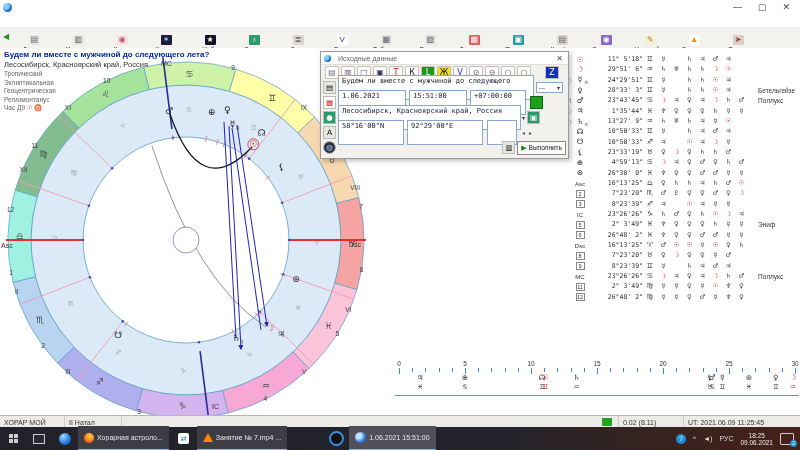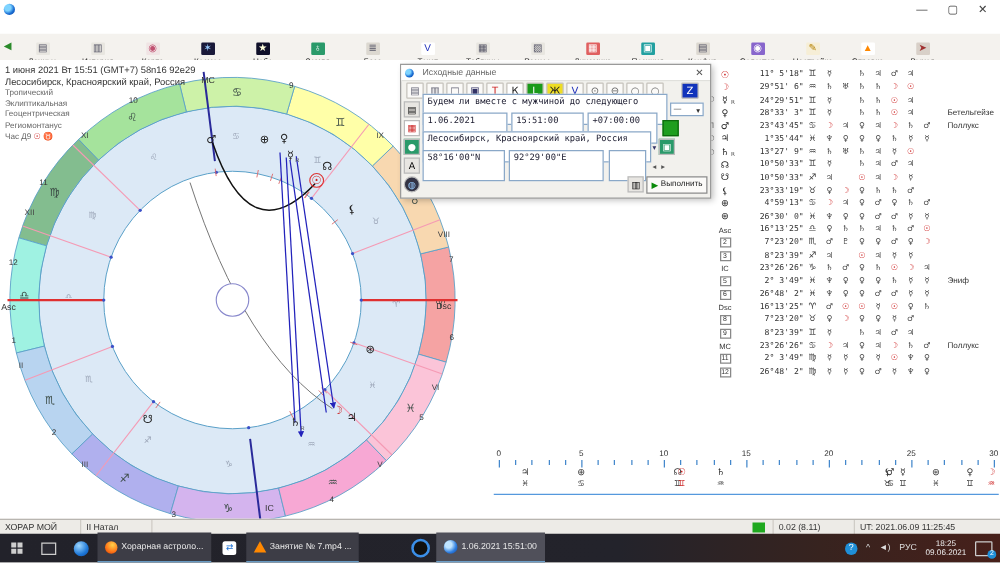--- a/index.html
+++ b/index.html
@@ -143,21 +143,21 @@
       <div class="tbtn"><span class="ti" style="background:#dcd8d0;color:#556">▤</span><span class="tl">Конфиг.</span></div>
       <div class="tbtn"><span class="ti" style="background:#8866cc;color:#fff">◉</span><span class="tl">Селектор</span></div>
       <div class="tbtn"><span class="ti" style="background:#f6eed6;color:#b8860b">✎</span><span class="tl">Настройка</span></div>
       <div class="tbtn"><span class="ti" style="background:#ffffff;color:#ff8800">▲</span><span class="tl">Справка</span></div>
       <div class="tbtn"><span class="ti" style="background:#d8d0c8;color:#a03030">➤</span><span class="tl">Выход</span></div>
     </div>
 
   <div class="main">
 
     <div class="chart-info">
-      <div class="ci-l">1 июня 2021  Вт  15:51 (GMT+7) 58n16  92e29</div>
+      <div class="ci-q">Будем ли вместе с мужчиной до следующего лета?</div>
       <div class="ci-l">Лесосибирск, Красноярский край, Россия</div>
       <div class="ci-sys" id="ci-sys">Тропический<br>Эклиптикальная<br>Геоцентрическая<br>Региомонтанус</div>
       <div class="ci-hour">
         <span>Час Д9</span>
         <span class="sun">☉</span>
         <span>♉</span>
       </div>
     </div>
 
     <svg id="wheel" width="372" height="363">

